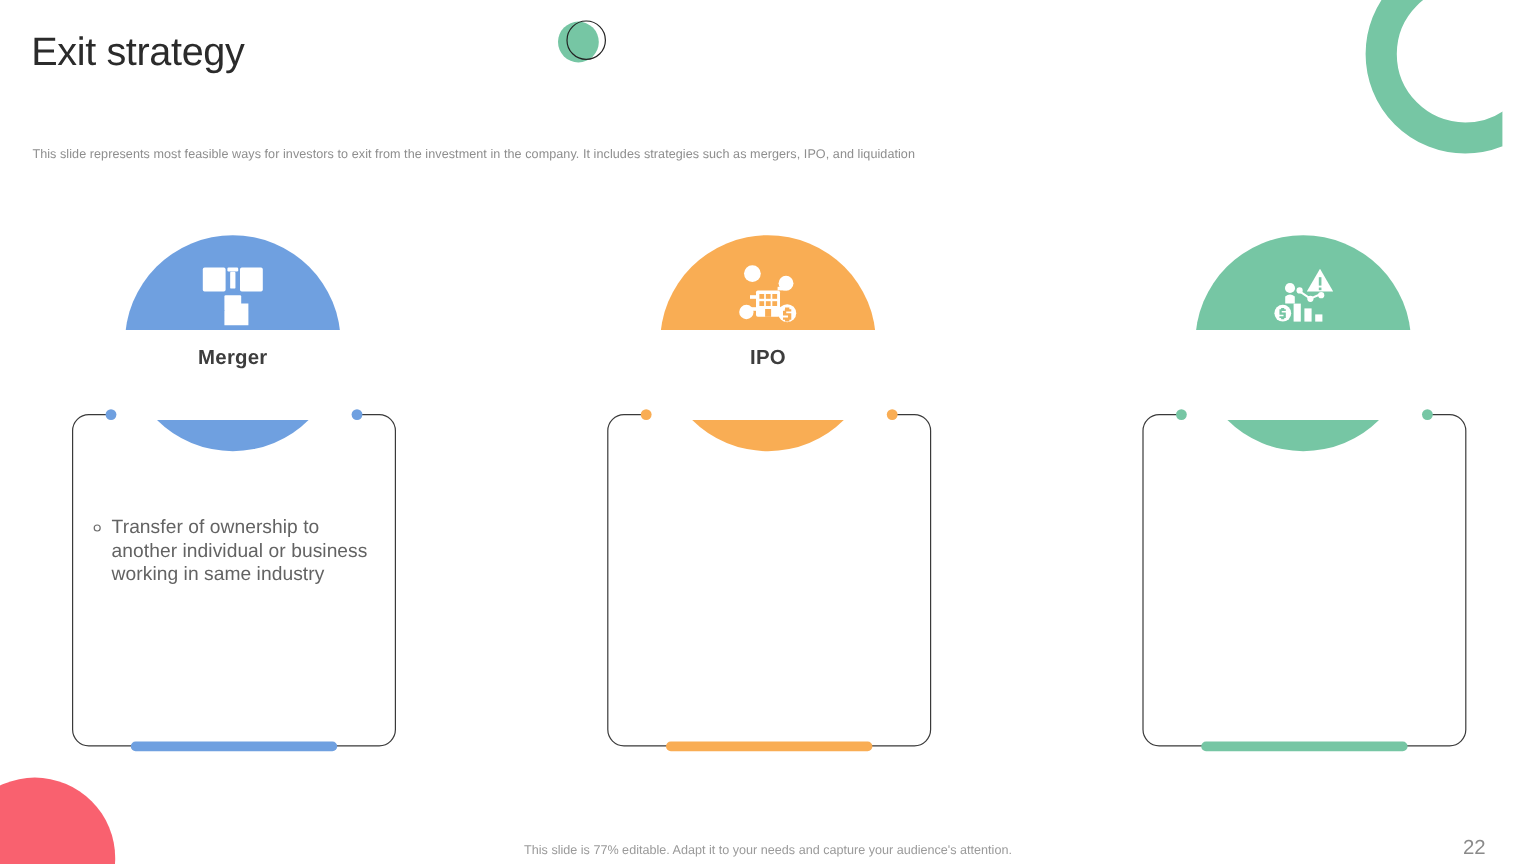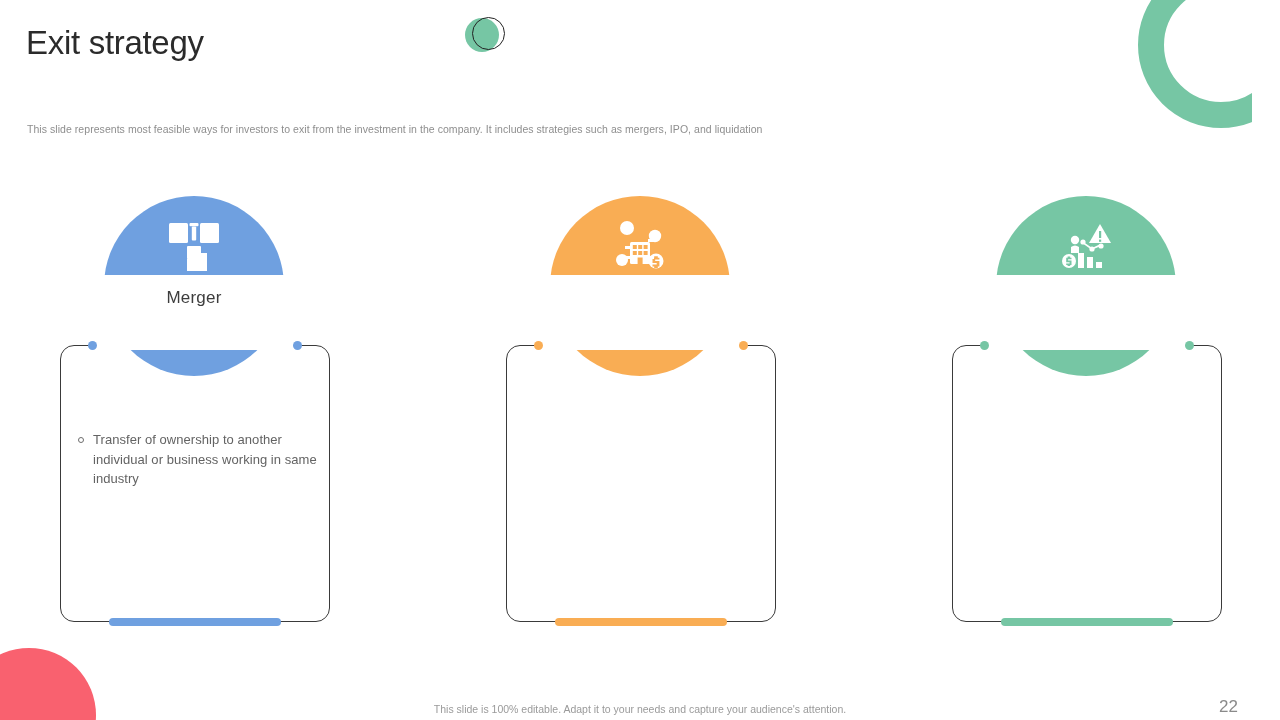--- a/index.html
+++ b/index.html
@@ -72,21 +72,21 @@
   
   .col-band {
     position: absolute; left: 0; top: 85px;
     width: 300px; height: 68px;
     background: #ffffff;
     z-index: 2;
   }
   .col-heading {
     position: absolute; left: 0; top: 98px; width: 300px;
     text-align: center;
-    font-size: 17px; font-weight: normal; color: #3d3d3d;
+    font-size: 17px; font-weight: bold; color: #3d3d3d;
     letter-spacing: 0.2px;
     z-index: 3;
   }
 
   
   .col-icon {
     position: absolute; left: 50%; top: 28px;
     transform: translateX(-50%);
     width: 58px; height: 56px;
     z-index: 3;
@@ -132,21 +132,21 @@
   .bullet {
     display: flex; align-items: flex-start;
     margin-bottom: 15px;
   }
   .bullet-marker {
     flex: 0 0 auto;
     width: 6px; height: 6px; margin-top: 7px; margin-right: 9px;
     border: 1.2px solid #6d6d6d; border-radius: 50%;
   }
   .bullet-text {
-    font-size: 13px; line-height: 19.5px; color: #636363;
+    font-size: 16px; line-height: 19.5px; color: #636363;
     letter-spacing: 0.05px;
   }
 
   
   .footer-note {
     position: absolute; left: 0; bottom: 5px; width: 1280px;
     text-align: center;
     font-size: 10.5px; color: #9a9a9a;
   }
   .page-number {
@@ -225,20 +225,21 @@
           <rect x="30.6" y="31" width="4" height="4" fill="#f9ad54"></rect>
           <rect x="24.6" y="37.5" width="5" height="6.5" fill="#f9ad54"></rect>
           <rect x="12" y="26" width="7" height="3"></rect>
           <rect x="35" y="19" width="6" height="3"></rect>
           <rect x="12" y="36" width="6" height="3"></rect>
           <rect x="35" y="36" width="6" height="3"></rect>
         </svg>
       </div>
 
       <div class="col-band"></div>
+      <div class="col-heading">IPO</div>
 
       <div class="card">
         <div class="card-frame"></div>
         <div class="card-gap"></div>
         <div class="card-dot left" style="background: rgb(249, 173, 84);"></div>
         <div class="card-dot right" style="background: rgb(249, 173, 84);"></div>
 
         <div class="bullets">
         </div>
 
@@ -276,16 +277,16 @@
         <div class="card-dot left" style="background: rgb(118, 198, 164);"></div>
         <div class="card-dot right" style="background: rgb(118, 198, 164);"></div>
 
 
         <div class="card-bottom-bar" style="background: rgb(118, 198, 164);"></div>
       </div>
     </div>
 
   </div>
 
-  <div class="footer-note">This slide is 100% editable. Adapt it to your needs and capture your audience's attention.</div>
+  <div class="footer-note">This slide is 77% editable. Adapt it to your needs and capture your audience's attention.</div>
   <div class="page-number">22</div>
 
 </div>
 
 </body></html>

